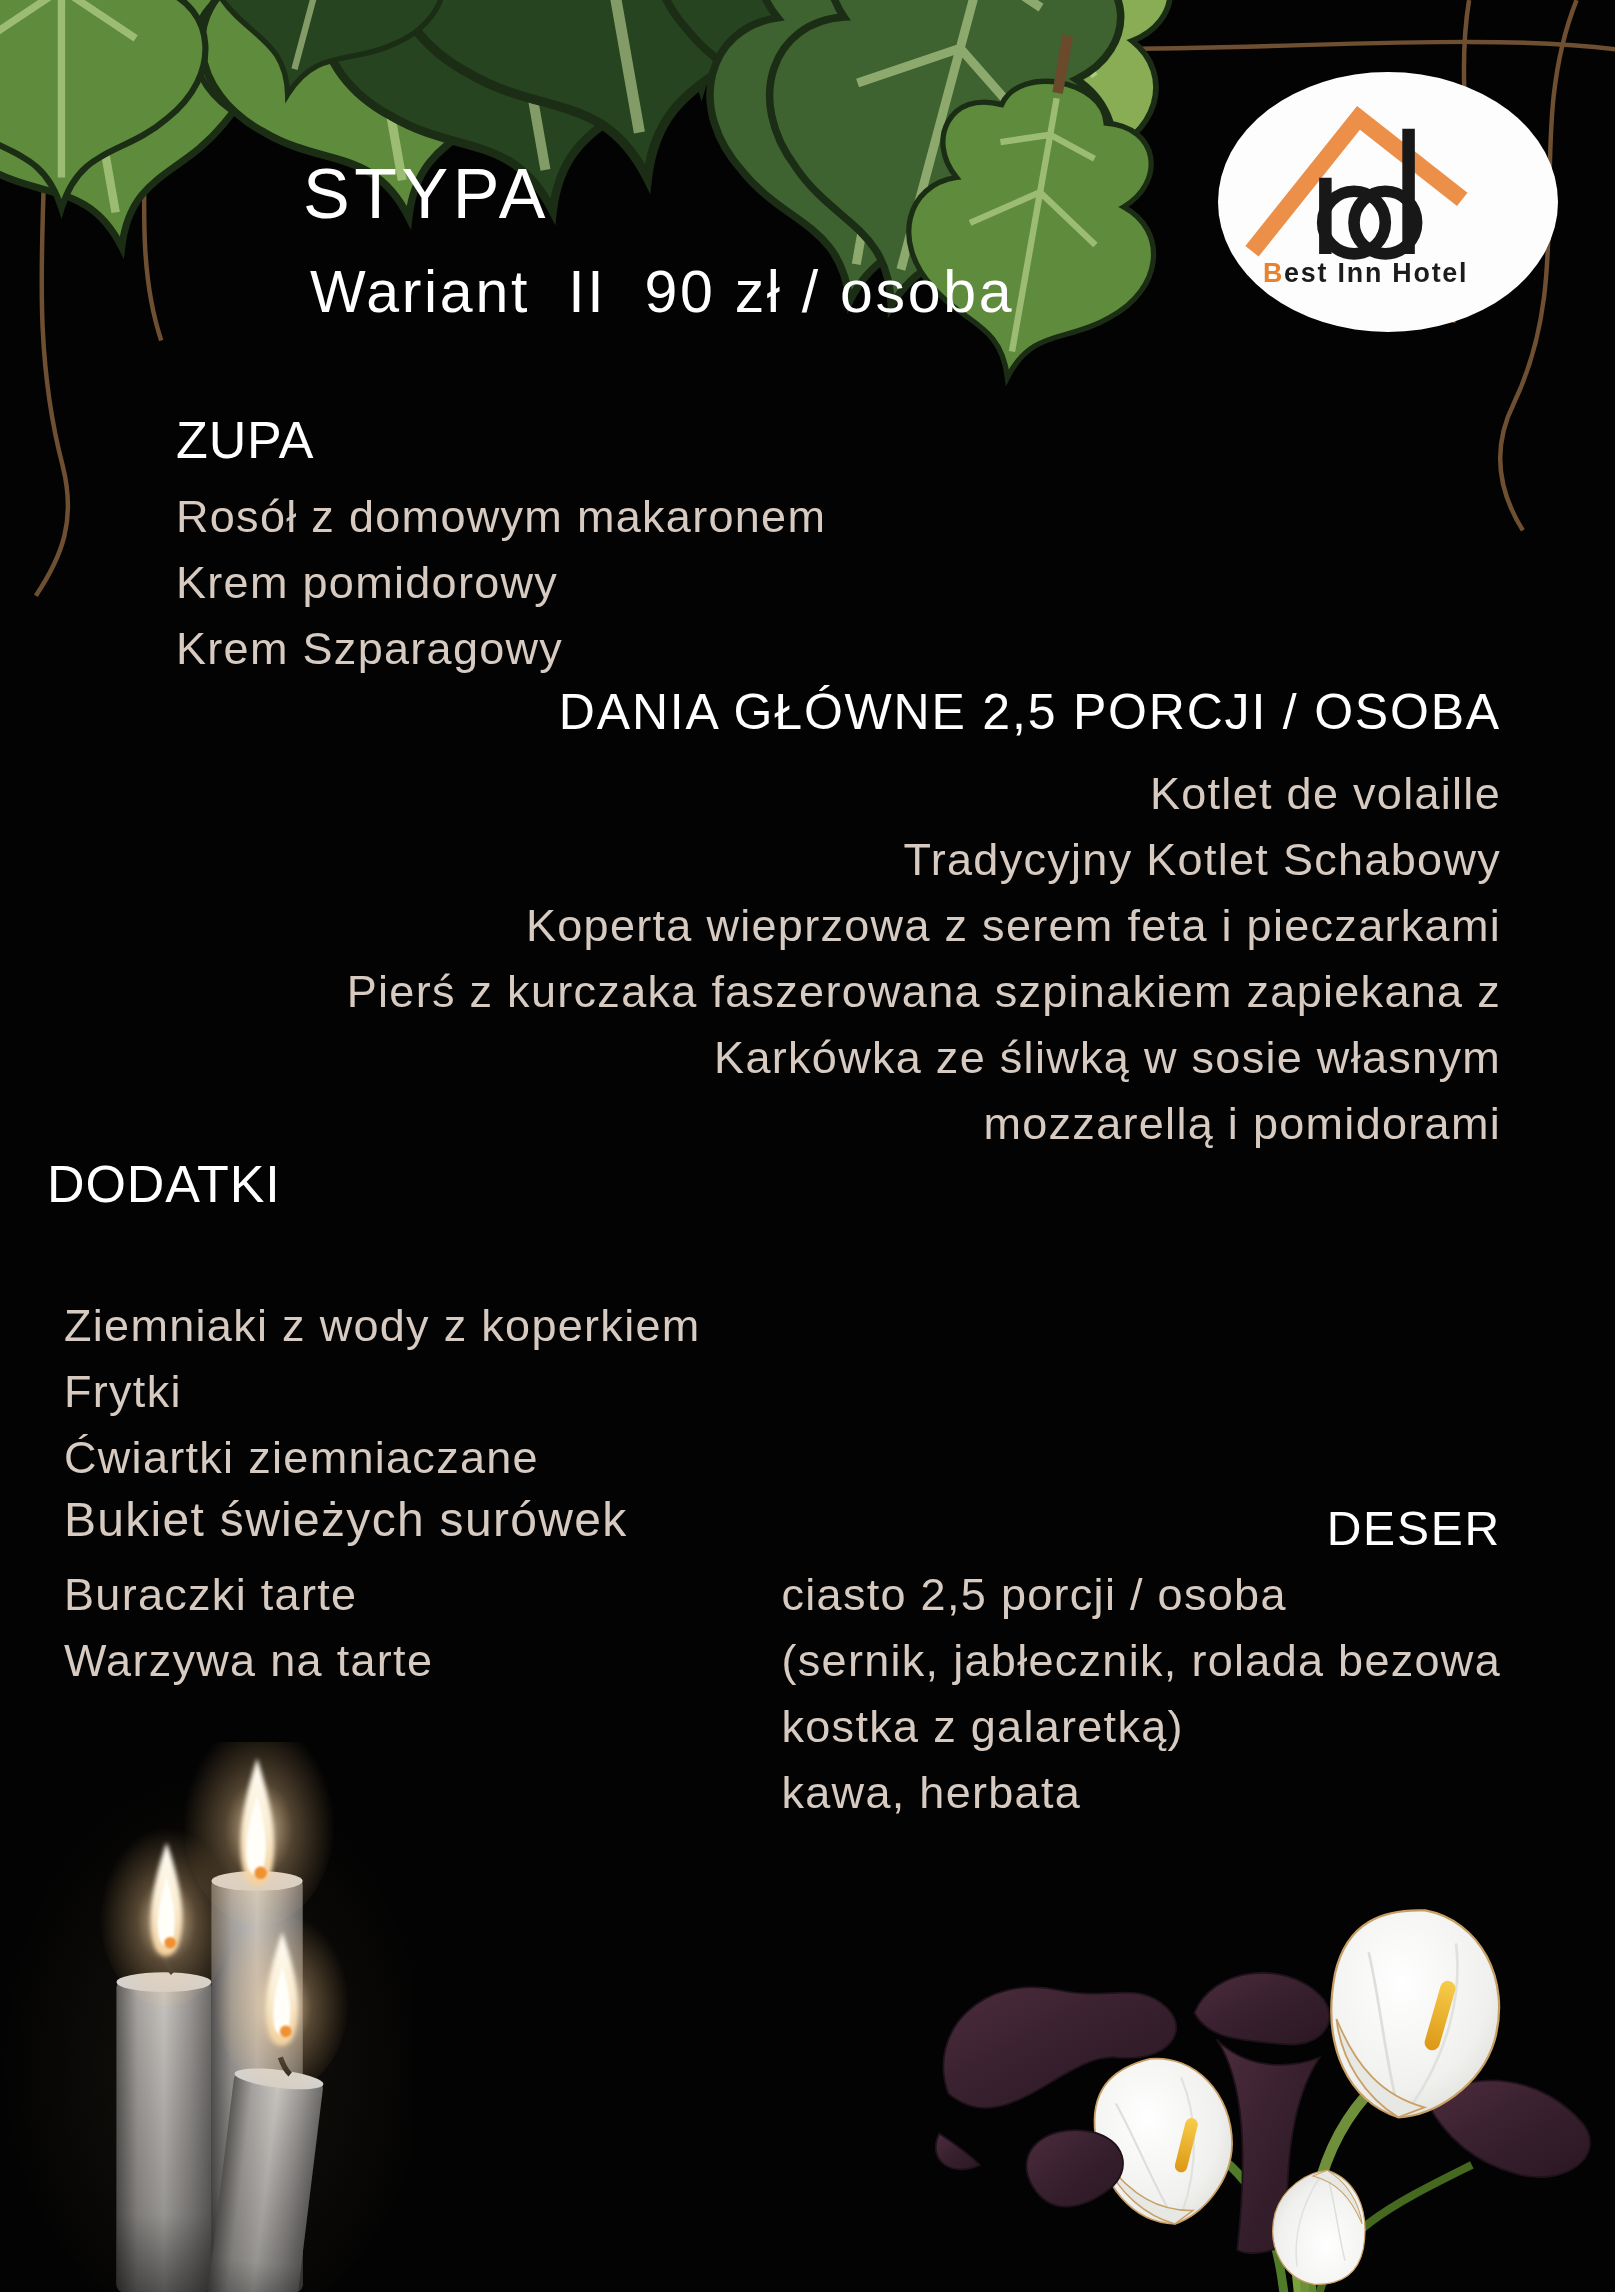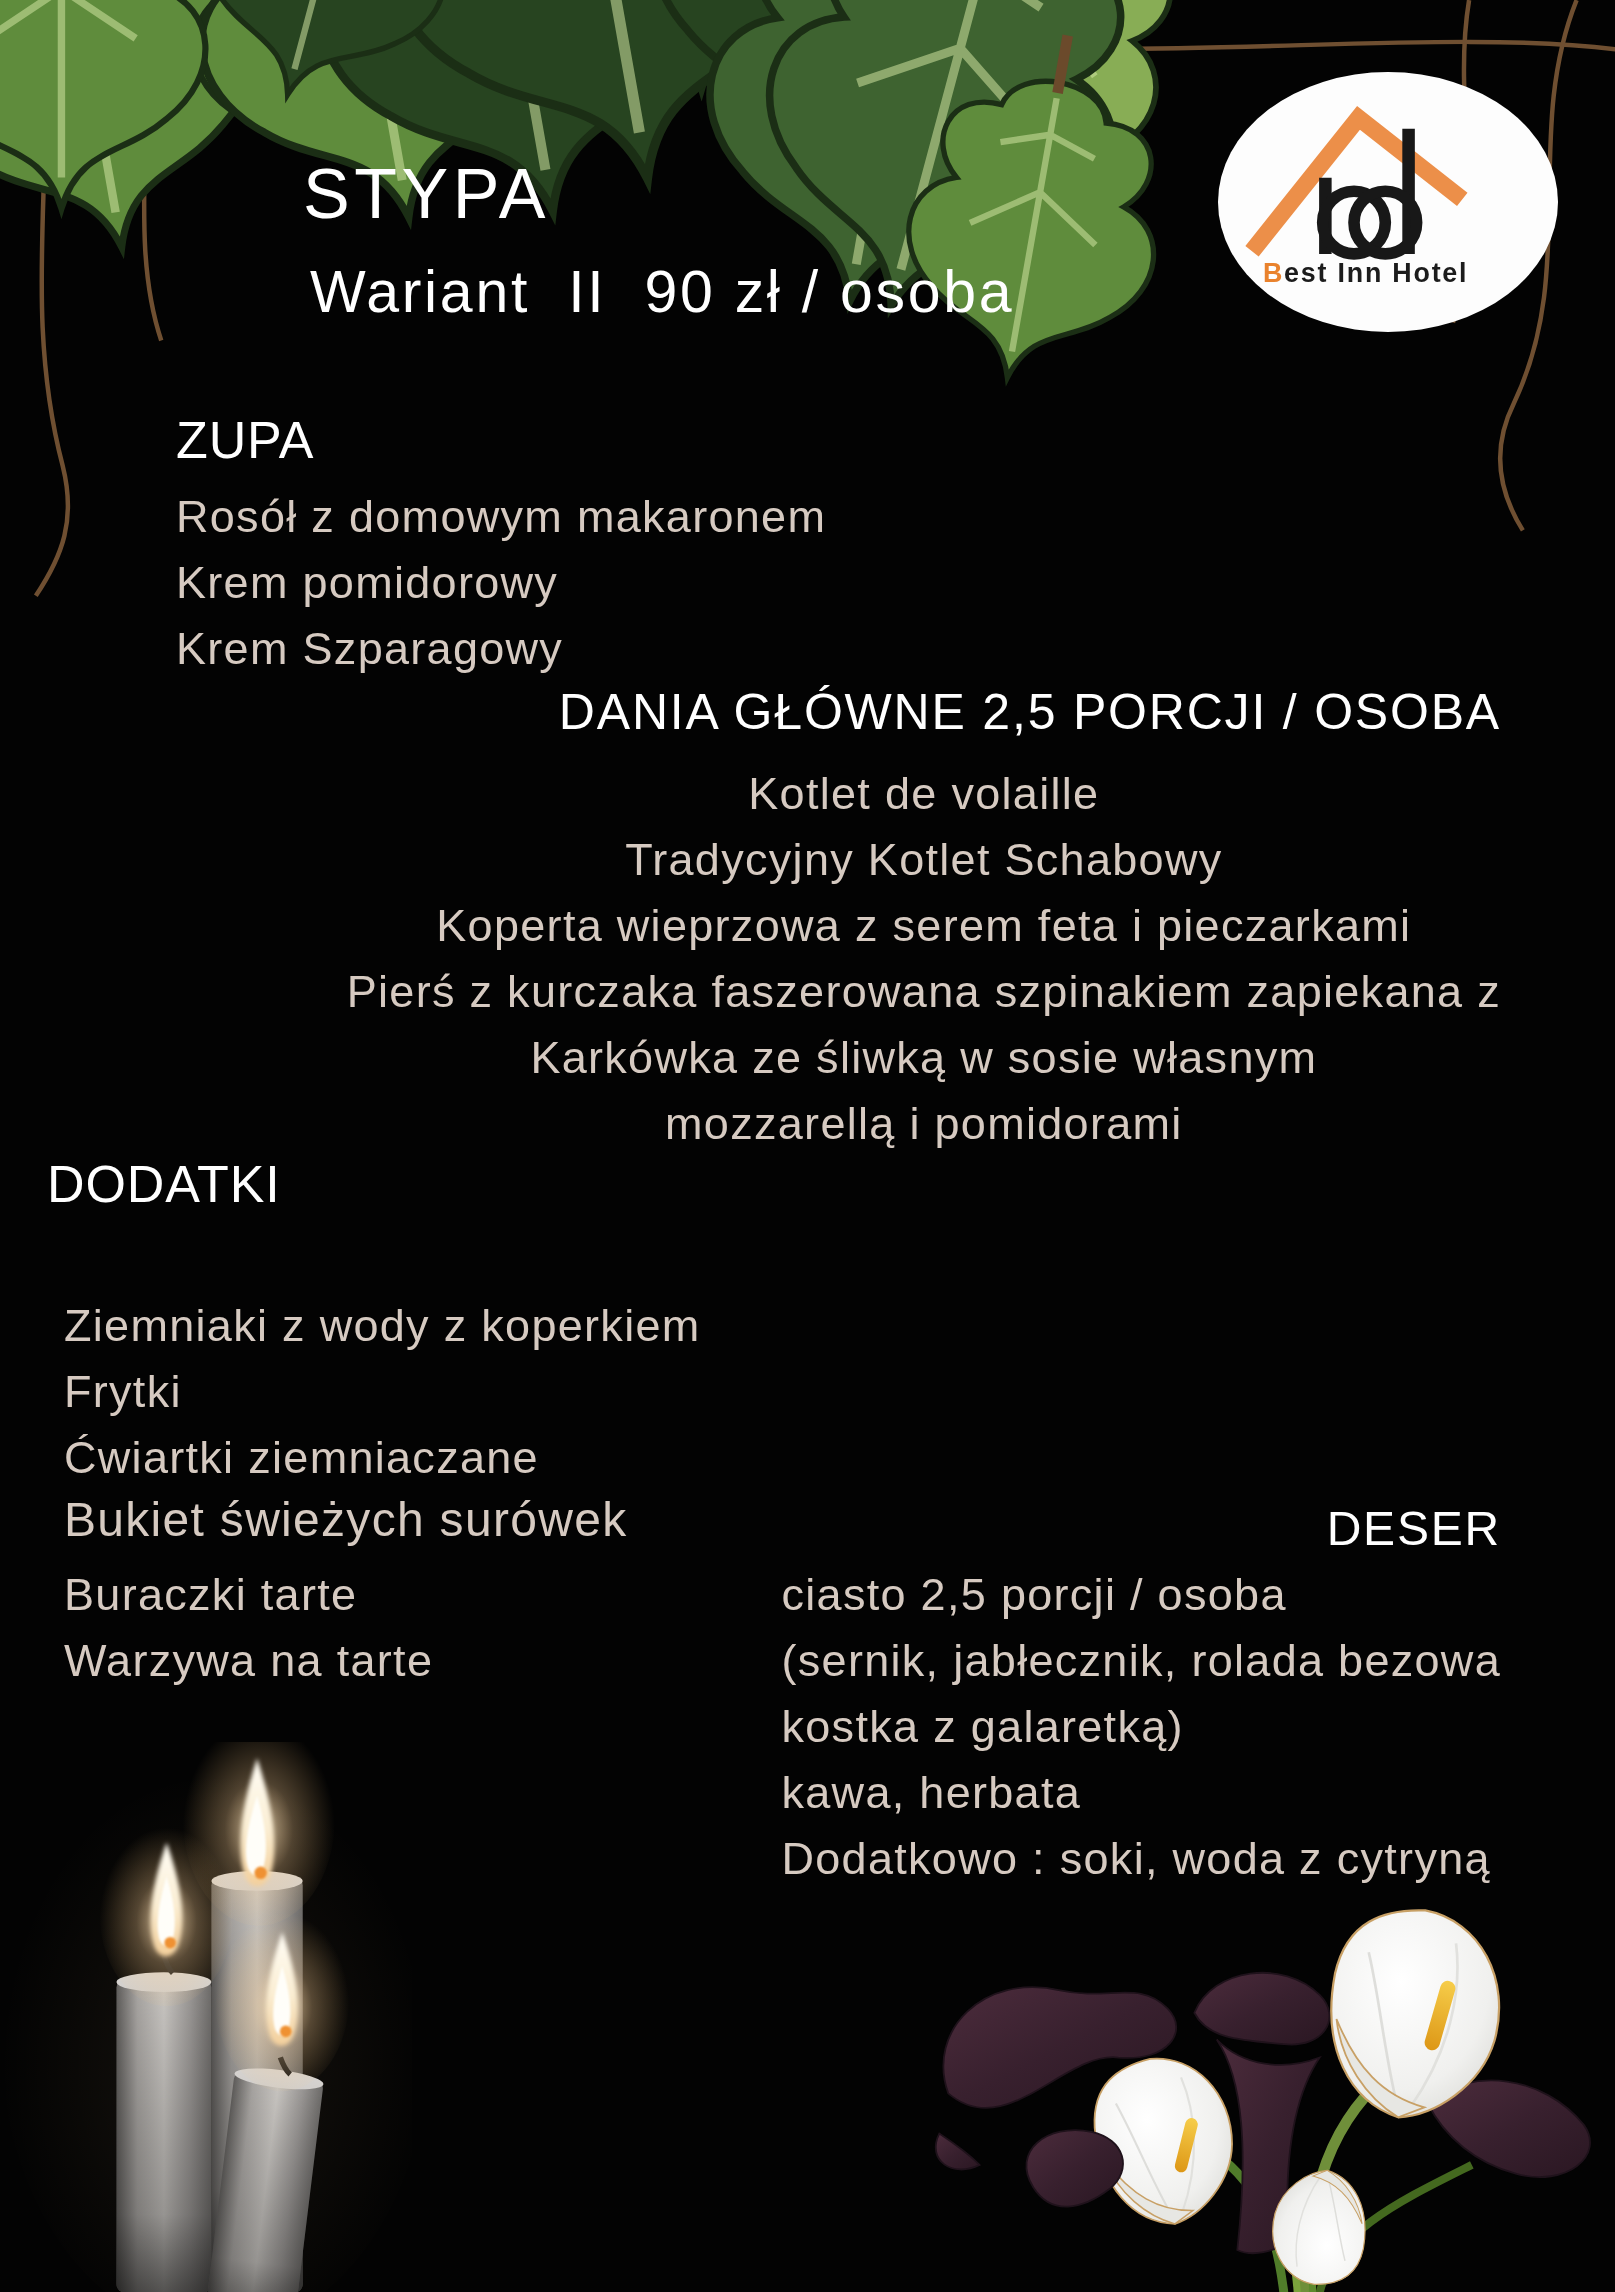--- a/index.html
+++ b/index.html
@@ -6,21 +6,21 @@
   #root{position:relative;width:1616px;height:2293px;background:#030303;overflow:hidden;
         font-family:"Liberation Sans",sans-serif;}
   .abs{position:absolute;}
   .heading{color:#ffffff;}
   .item{font-size:45px;line-height:66px;letter-spacing:1.3px;color:#d6cac1;}
   .t-main{left:303px;top:154px;font-size:70px;color:#fff;letter-spacing:4.5px;z-index:3;}
   .t-sub{left:310px;top:258px;font-size:59px;color:#fff;letter-spacing:2.7px;white-space:pre;z-index:3;}
   .h-zupa{left:176px;top:410px;font-size:52px;letter-spacing:0.9px;z-index:3;}
   .zupa-items{left:176px;top:484px;z-index:3;}
   .h-dania{right:115px;top:683px;font-size:50px;letter-spacing:1.8px;z-index:3;}
-  .dania-items{right:115px;top:761px;text-align:center;z-index:3;}
+  .dania-items{right:115px;top:761px;text-align:right;z-index:3;}
   .h-dodatki{left:47px;top:1154px;font-size:52px;letter-spacing:0.9px;z-index:3;}
   .dodatki-items{left:64px;top:1293px;z-index:3;}
   .bukiet{left:64px;top:1492px;font-size:48px;letter-spacing:1.3px;color:#d6cac1;z-index:3;}
   .left2-items{left:64px;top:1562px;z-index:3;}
   .h-deser{right:115px;top:1501px;font-size:48px;letter-spacing:1.8px;z-index:3;}
   .deser-items{right:115px;top:1562px;text-align:left;z-index:3;}
   .ivy{left:0;top:0;z-index:1;}
   .g1{fill:#274420;} .g2{fill:#3e6330;} .g3{fill:#5f8c3c;} .g4{fill:#88ad55;}
   .logo-oval{left:1218px;top:72px;width:340px;height:260px;background:#fdfdfd;border-radius:50%;z-index:2;
              display:flex;align-items:center;justify-content:center;}
@@ -153,21 +153,20 @@
     <div class="item">Buraczki tarte</div>
     <div class="item">Warzywa na tarte</div>
   </div>
 
   <div class="abs heading h-deser">DESER</div>
   <div class="abs deser-items">
     <div class="item">ciasto 2,5 porcji / osoba</div>
     <div class="item">(sernik, jabłecznik, rolada bezowa</div>
     <div class="item">kostka z galaretką)</div>
     <div class="item">kawa, herbata</div>
-    <div class="item">Dodatkowo : soki, woda z cytryną</div>
   </div>
 
   <svg class="abs candles" width="412" height="551" viewBox="0 0 460 615">
     <defs>
       <radialGradient id="fglow" cx="50%" cy="55%" r="50%">
         <stop offset="0%" stop-color="rgba(255,235,200,0.85)"></stop>
         <stop offset="45%" stop-color="rgba(255,210,150,0.30)"></stop>
         <stop offset="100%" stop-color="rgba(255,200,120,0)"></stop>
       </radialGradient>
       <linearGradient id="wax" x1="0" y1="0" x2="1" y2="0">

